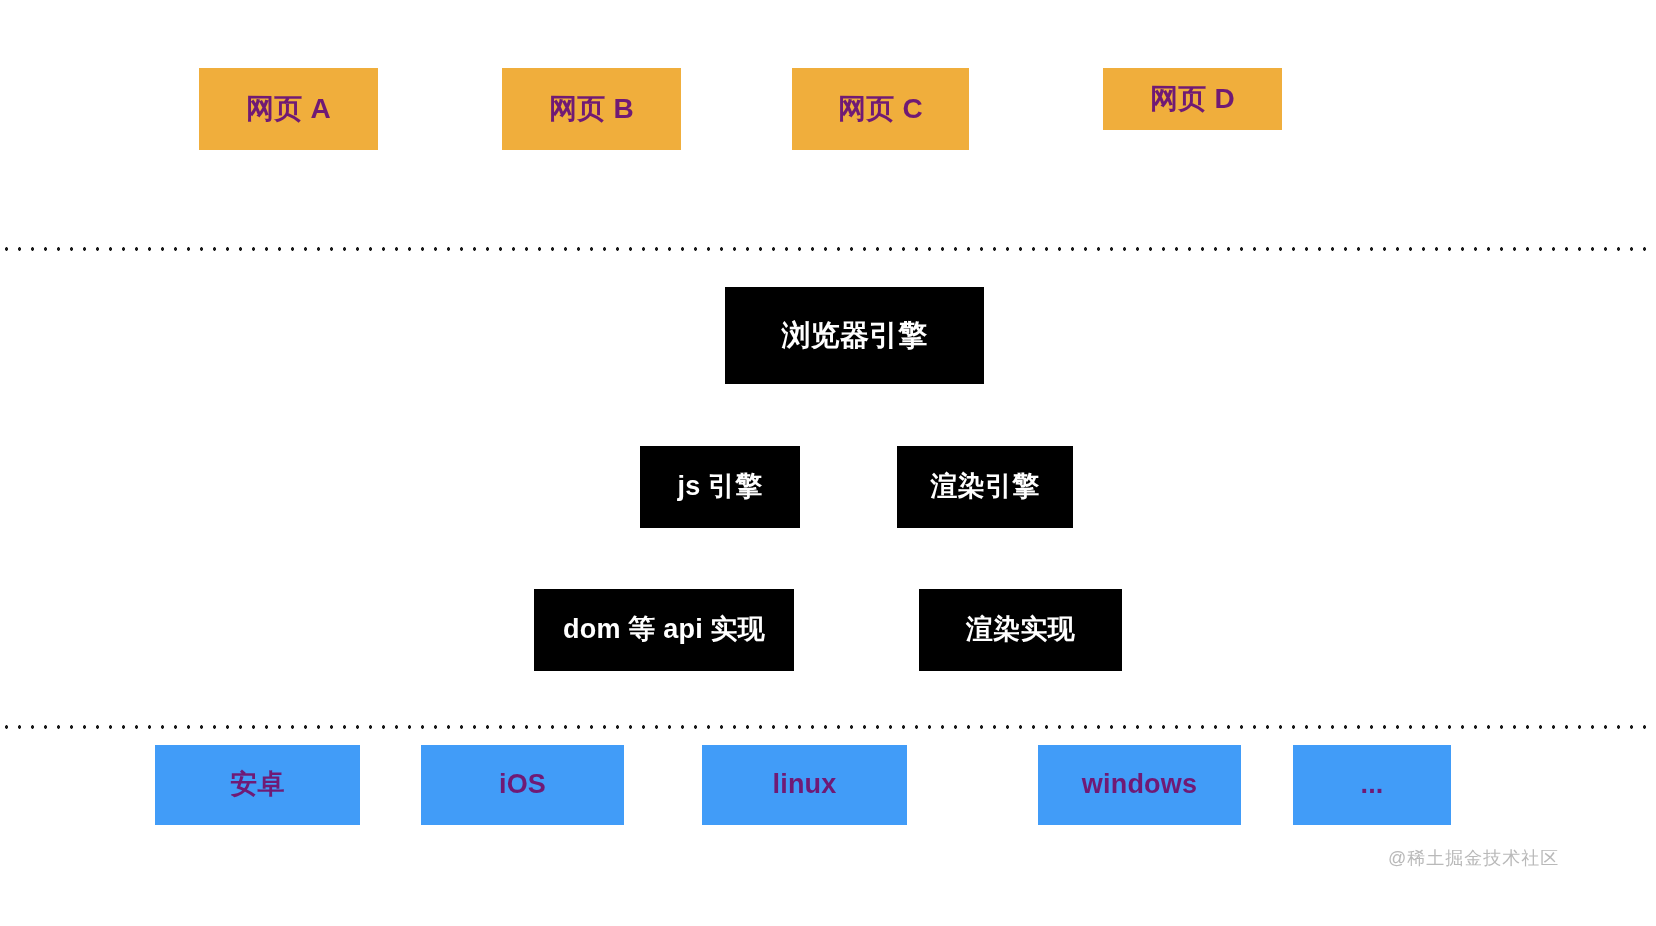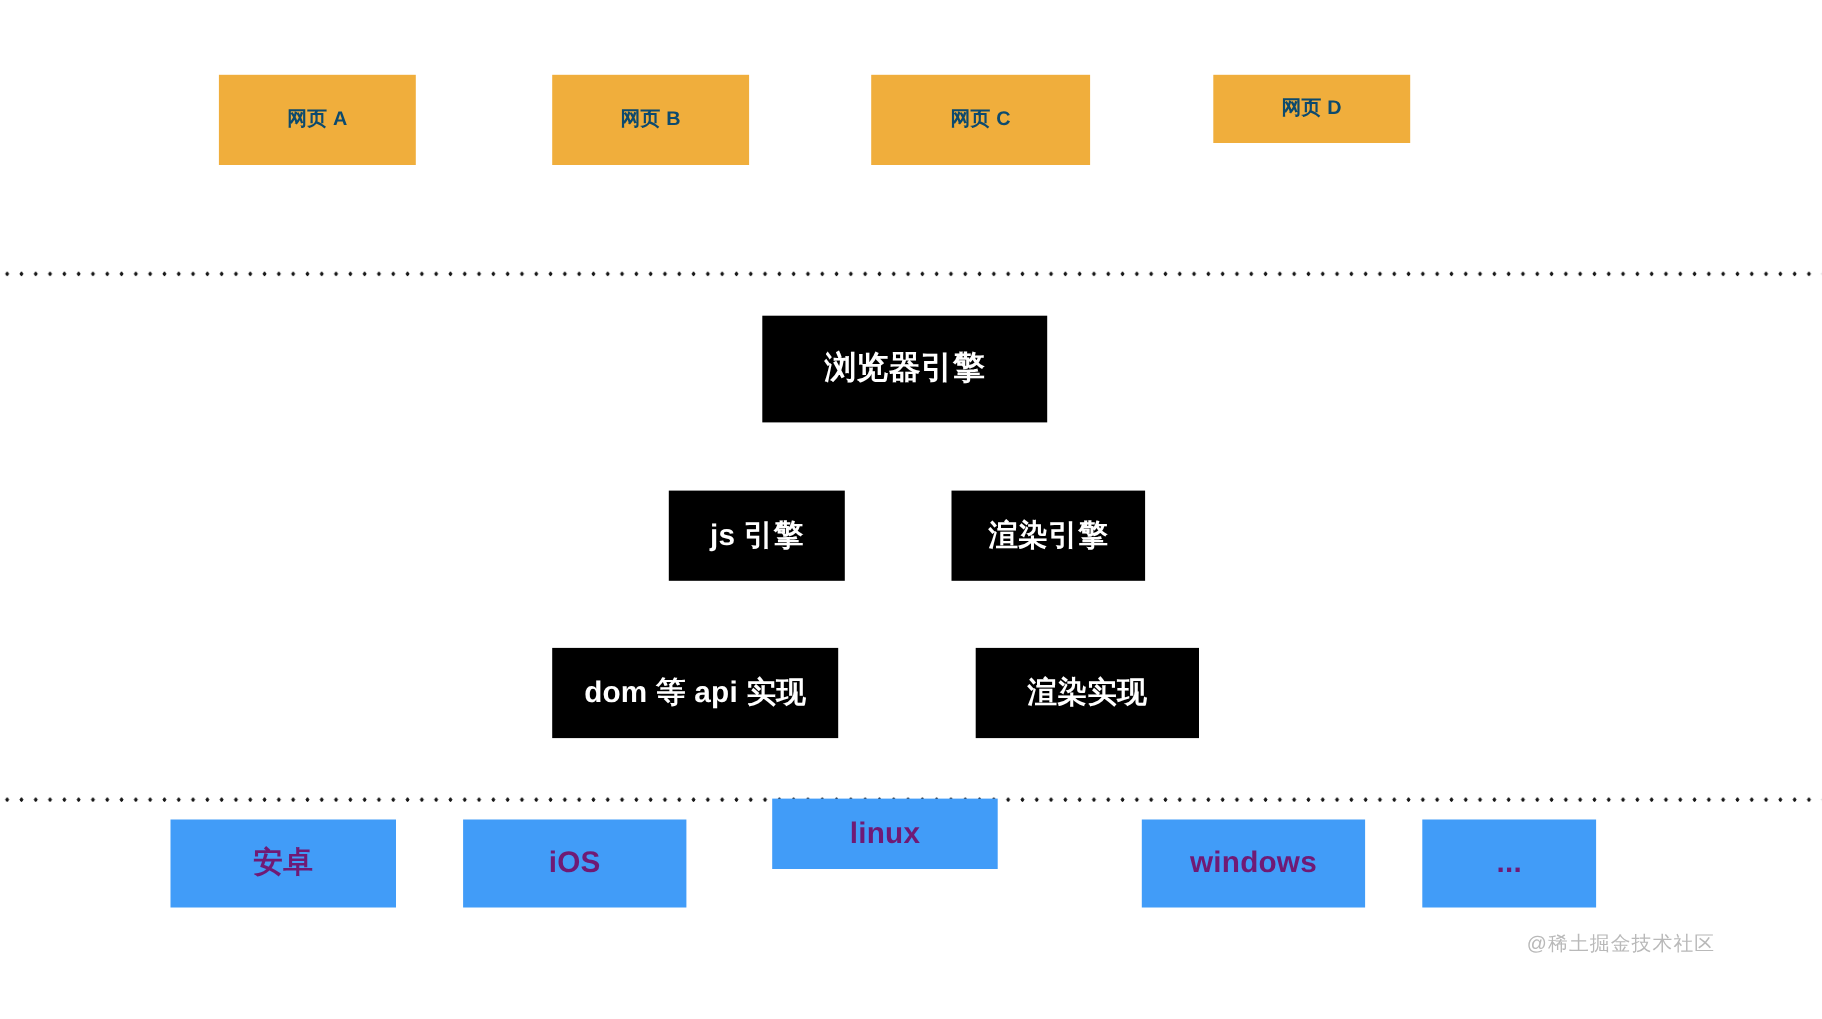--- a/index.html
+++ b/index.html
@@ -25,27 +25,28 @@
     justify-content: center;
     text-align: center;
     box-sizing: border-box;
     font-weight: 700;
     line-height: 1.1;
     letter-spacing: 0.2px;
     white-space: nowrap;
   }
   .node.page {
     background: #f0ae3c;
-    color: #0c4a6e;
-    font-size: 18px;
+    color: #701a75;
+    font-size: 28px;
   }
   .node.engine {
     background: #000000;
     color: #ffffff;
     font-size: 27px;
+    margin-left: 32px;
   }
   .node.engine.big {
     font-size: 29px;
   }
   .node.platform {
     background: #419cf8;
     color: #701a75;
     font-size: 27px;
   }
   .divider {
@@ -71,21 +72,21 @@
 <body>
 
 <div id="canvas">
 
   <div class="node page" style="left: 199px; top: 68px; width: 179px; height: 82px; background: rgb(240, 174, 60);">
     <span>网页 A</span>
   </div>
   <div class="node page" style="left: 502px; top: 68px; width: 179px; height: 82px; background: rgb(240, 174, 60);">
     <span>网页 B</span>
   </div>
-  <div class="node page" style="left: 792px; top: 68px; width: 199px; height: 82px; background: rgb(240, 174, 60);">
+  <div class="node page" style="left: 792px; top: 68px; width: 177px; height: 82px; background: rgb(240, 174, 60);">
     <span>网页 C</span>
   </div>
   <div class="node page" style="left: 1103px; top: 68px; width: 179px; height: 62px; background: rgb(240, 174, 60);">
     <span>网页 D</span>
   </div>
 
   <div class="divider" style="top: 247px;"></div>
 
   <div class="node engine big" style="left: 693px; top: 287px; width: 259px; height: 97px; background: rgb(0, 0, 0);">
     <span>浏览器引擎</span>
@@ -106,21 +107,21 @@
   </div>
 
   <div class="divider" style="top: 725px;"></div>
 
   <div class="node platform" style="left: 155px; top: 745px; width: 205px; height: 80px; background: rgb(65, 156, 248);">
     <span>安卓</span>
   </div>
   <div class="node platform" style="left: 421px; top: 745px; width: 203px; height: 80px; background: rgb(65, 156, 248);">
     <span>iOS</span>
   </div>
-  <div class="node platform" style="left: 702px; top: 726px; width: 205px; height: 64px; background: rgb(65, 156, 248);">
+  <div class="node platform" style="left: 702px; top: 745px; width: 205px; height: 80px; background: rgb(65, 156, 248);">
     <span>linux</span>
   </div>
   <div class="node platform" style="left: 1010px; top: 745px; width: 203px; height: 80px; background: rgb(65, 156, 248); margin-left: 28px;">
     <span>windows</span>
   </div>
   <div class="node platform" style="left: 1293px; top: 745px; width: 158px; height: 80px; background: rgb(65, 156, 248);">
     <span>...</span>
   </div>
 
   <div class="watermark" style="left: 1388px; top: 846px; color: rgb(185, 185, 185);">@稀土掘金技术社区</div>

